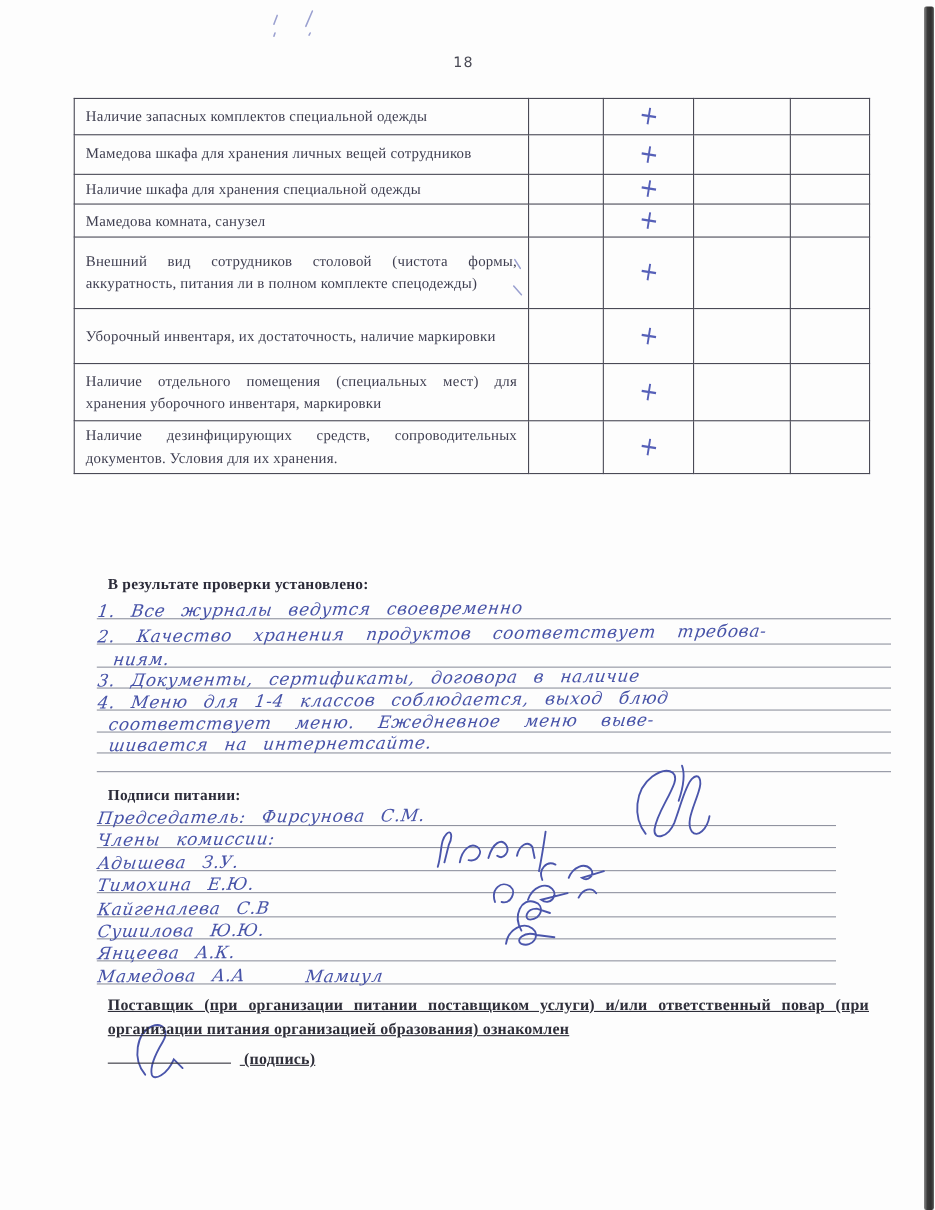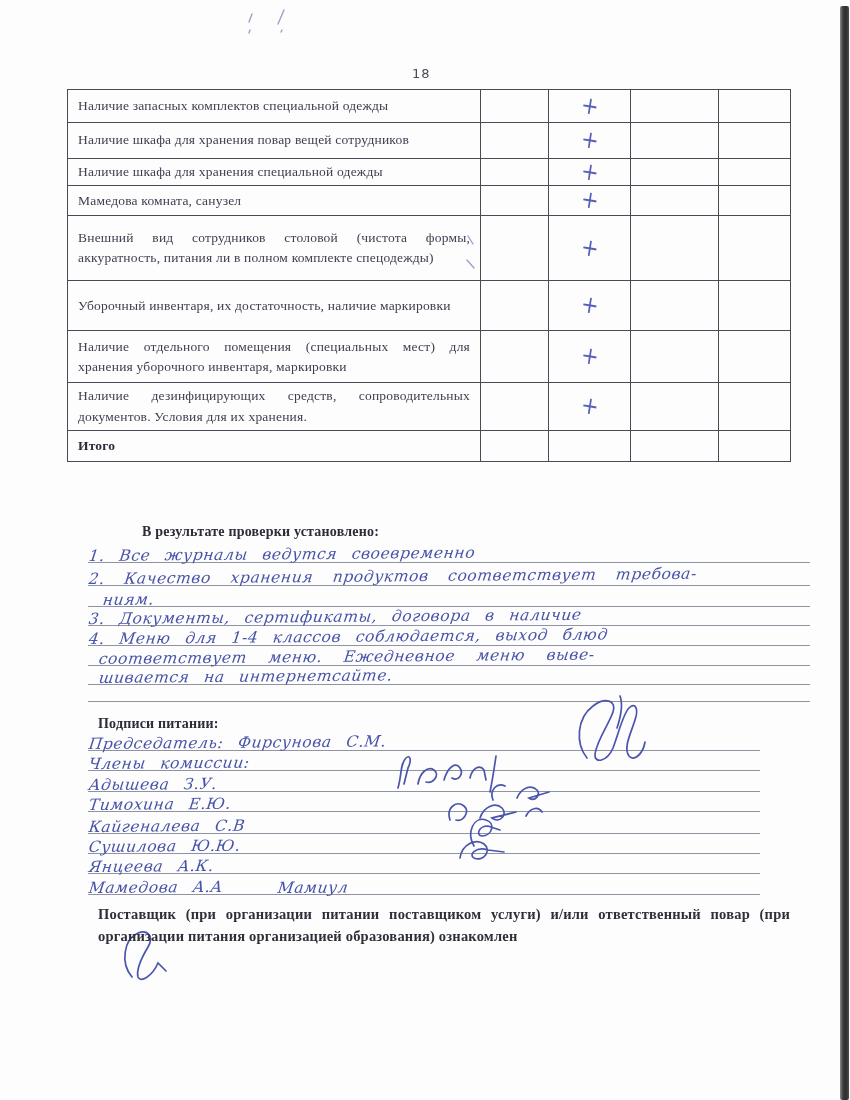--- a/index.html
+++ b/index.html
@@ -10,21 +10,21 @@
     color:#3c3c4e;
   }
   
   .scan-edge{
     position:absolute; top:6px; right:1px; width:9px; height:1094px;
     background:linear-gradient(90deg,#8a8a8a 0%,#3a3a3a 35%,#2f2f2f 70%,#505050 100%);
     border-radius:2px;
   }
   .page-number{
     position:absolute; left:412px; top:50px;
-    font-family:"DejaVu Sans", sans-serif; font-size:13px; color:#4a4a55; letter-spacing:1px;margin-top:16px;
+    font-family:"DejaVu Sans", sans-serif; font-size:13px; color:#4a4a55; letter-spacing:1px;
   }
   
   table.checklist{
     position:absolute; left:67px; top:89px; width:723px;
     border-collapse:collapse; table-layout:fixed;
   }
   table.checklist td{
     border:1.6px solid #4a4a56; box-sizing:border-box;
     vertical-align:middle; overflow:hidden;
   }
@@ -49,21 +49,21 @@
   tr:nth-child(6) td{height:50px}
   tr:nth-child(7) td{height:52px}
   tr:nth-child(8) td{height:47px}
   tr:nth-child(9) td{height:31px}
   tr:nth-child(10) td{height:32px}
   
   .sec-heading{
     position:absolute; left:98px;
     font-size:14px; font-weight:bold; color:#2c2c3a; letter-spacing:.2px;
   }
-  #findings-heading{top:524px;margin-left:44px;}
+  #findings-heading{top:524px;}
   #signatures-heading{top:716px;}
   
   .hand{
     font-family:"DejaVu Serif", serif; font-style:italic;
     color:#4753a8; font-size:15.5px; letter-spacing:.6px; word-spacing:9px;
     transform:skewX(-8deg) rotate(-.5deg); transform-origin:left bottom;
     white-space:nowrap; line-height:1;
   }
   .ruled{
     border-bottom:1px solid #9093a0;
@@ -90,21 +90,21 @@
   #signature-lines .ruled:nth-child(4){height:19px}
   #signature-lines .ruled:nth-child(5){height:21px}
   #signature-lines .ruled:nth-child(6){height:19px}
   #signature-lines .ruled:nth-child(7){height:19px}
   #signature-lines .ruled:nth-child(8){height:20px}
   .sig-text{margin-left:55px;}
   
   #footer-block{
     position:absolute; left:98px; top:903px; width:692px;
     font-size:14.5px; font-weight:bold; color:#2f2f3a;
-    text-align:justify; text-align-last:left; line-height:1.55; letter-spacing:.2px;
+    text-align:justify; text-align-last:left; line-height:1.55; letter-spacing:.2px;text-decoration:underline;
   }
   .sign-row{margin-top:4px; font-weight:bold;}
   .blank-line{
     display:inline-block; width:112px; height:14px;
     border-bottom:1.5px solid #33333d; margin-right:8px;
   }
   
   .pen-svg{position:absolute; overflow:visible;}
   .pen-svg path{fill:none; stroke:#4a55ab; stroke-width:1.7; stroke-linecap:round;}
   .faint path{stroke:#9aa0d0; stroke-width:1.4;}
@@ -126,21 +126,21 @@
   <table class="checklist">
     <tbody id="checklist-body">
         <tr>
       <td class="cell-label">Наличие запасных комплектов специальной одежды</td>
       <td class="cell-check c1"><span class="check-mark"></span></td>
       <td class="cell-check c2"><span class="check-mark">+</span></td>
       <td class="cell-check c3"><span class="check-mark"></span></td>
       <td class="cell-check c4"><span class="check-mark"></span></td>
     </tr>
         <tr>
-      <td class="cell-label">Наличие шкафа для хранения повар вещей сотрудников</td>
+      <td class="cell-label">Мамедова шкафа для хранения личных вещей сотрудников</td>
       <td class="cell-check c1"><span class="check-mark"></span></td>
       <td class="cell-check c2"><span class="check-mark">+</span></td>
       <td class="cell-check c3"><span class="check-mark"></span></td>
       <td class="cell-check c4"><span class="check-mark"></span></td>
     </tr>
         <tr>
       <td class="cell-label">Наличие шкафа для хранения специальной одежды</td>
       <td class="cell-check c1"><span class="check-mark"></span></td>
       <td class="cell-check c2"><span class="check-mark">+</span></td>
       <td class="cell-check c3"><span class="check-mark"></span></td>
@@ -171,27 +171,20 @@
       <td class="cell-label">Наличие отдельного помещения (специальных мест) для хранения уборочного инвентаря, маркировки</td>
       <td class="cell-check c1"><span class="check-mark"></span></td>
       <td class="cell-check c2"><span class="check-mark">+</span></td>
       <td class="cell-check c3"><span class="check-mark"></span></td>
       <td class="cell-check c4"><span class="check-mark"></span></td>
     </tr>
         <tr>
       <td class="cell-label">Наличие дезинфицирующих средств, сопроводительных документов. Условия для их хранения.</td>
       <td class="cell-check c1"><span class="check-mark"></span></td>
       <td class="cell-check c2"><span class="check-mark">+</span></td>
-      <td class="cell-check c3"><span class="check-mark"></span></td>
-      <td class="cell-check c4"><span class="check-mark"></span></td>
-    </tr>
-        <tr>
-      <td class="cell-label bold">Итого</td>
-      <td class="cell-check c1"><span class="check-mark"></span></td>
-      <td class="cell-check c2"><span class="check-mark"></span></td>
       <td class="cell-check c3"><span class="check-mark"></span></td>
       <td class="cell-check c4"><span class="check-mark"></span></td>
     </tr>
       </tbody>
   </table>
 
   <svg class="pen-svg faint" style="left:462px;top:232px" width="16" height="48" viewBox="0 0 16 48">
     <path d="M6,4 L11,12"></path>
     <path d="M5,28 L12,36"></path>
   </svg>
@@ -277,15 +270,19 @@
   </svg>
   <svg class="pen-svg" style="left:450px;top:834px" width="68" height="34" viewBox="0 0 68 34">
     <path d="M10,24 C12,10 26,4 34,10 C42,16 34,28 24,24 C18,21 26,12 38,16 L54,18"></path>
   </svg>
   <svg class="pen-svg" style="left:108px;top:925px" width="85" height="60" viewBox="0 0 85 60">
     <path d="M24,52 C12,38 16,14 30,8 C40,4 46,12 40,22 C34,32 28,44 30,52 C32,58 44,52 50,38 L58,46"></path>
   </svg>
 
   <div id="footer-block">
     <span>Поставщик (при организации питании поставщиком услуги) и/или ответственный повар (при организации питания организацией образования) ознакомлен</span>
+    <div class="sign-row">
+      <span class="blank-line"></span>
+      <span>(подпись)</span>
+    </div>
   </div>
 
 </div>
 
 </body></html>

